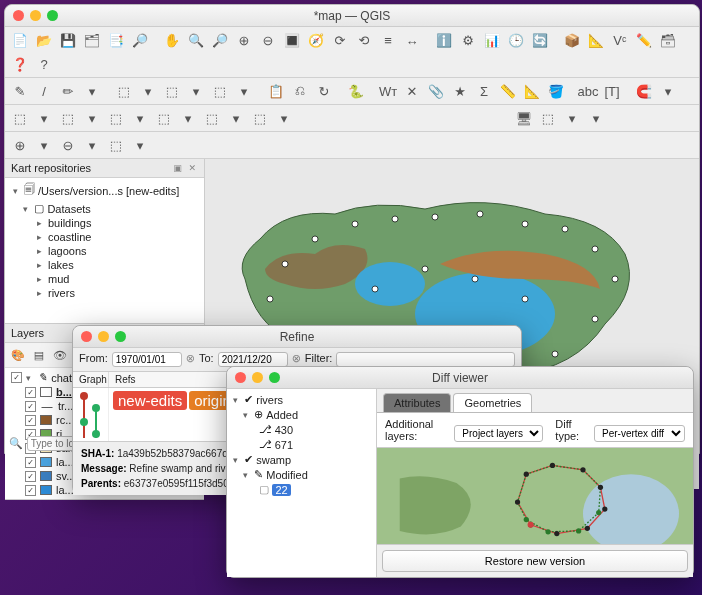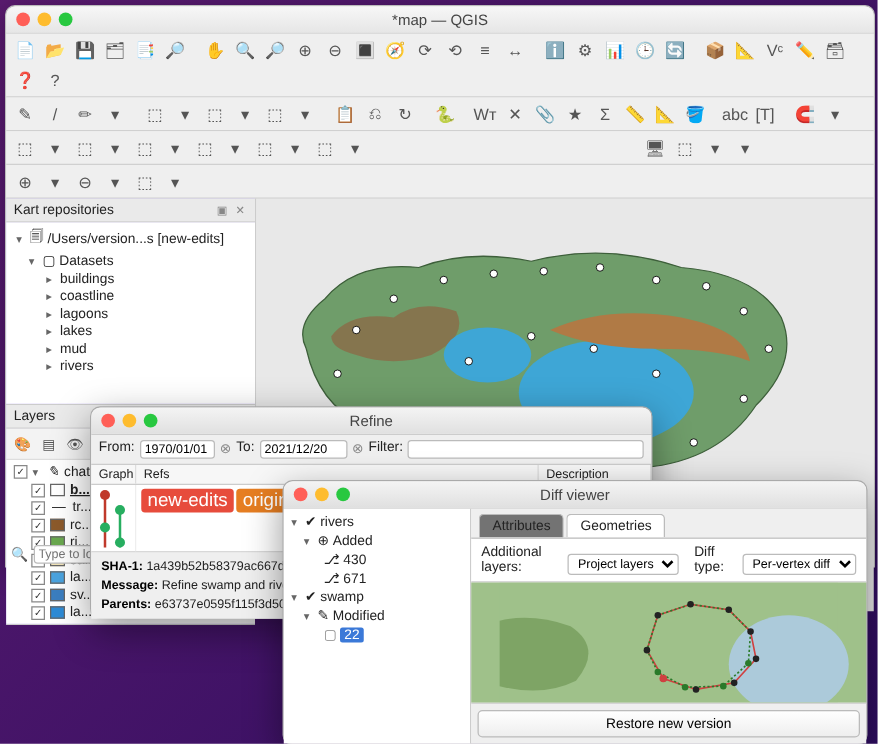--- a/index.html
+++ b/index.html
@@ -28,21 +28,21 @@
   .layer-row{display:flex;align-items:center;gap:4px;padding:1px 2px}
   .cb{width:11px;height:11px;border:1px solid #888;background:#fff;display:inline-flex;align-items:center;justify-content:center;font-size:8px;color:#333}
   .sw{width:12px;height:10px;border:1px solid #666;display:inline-block}
   .searchbar{position:absolute;left:4px;bottom:2px;display:flex;align-items:center;gap:4px}
   .searchbar input{width:120px;font-size:10px;padding:1px 3px;border:1px solid #bbb;border-radius:3px}
   .mag{color:#888}
 
   .subwin{position:absolute;background:#f2f2f2;border:1px solid #aaa;border-radius:8px;box-shadow:0 10px 30px rgba(0,0,0,.4);}
   .subwin .titlebar{background:linear-gradient(#f4f4f4,#e0e0e0)}
   .hist{left:72px; top:325px; width:450px; height:170px; z-index:2}
-  .diff{left:226px; top:384px; width:468px; height:212px; z-index:3}
+  .diff{left:226px; top:366px; width:468px; height:212px; z-index:3}
 
   .hist-filter{display:flex;align-items:flex-start;gap:4px;padding:4px 6px;background:#efefef;border-bottom:1px solid #ccc;font-size:11px}
   .hist-filter input{font-size:10px;padding:1px 3px;border:1px solid #bbb;border-radius:3px}
   .hist-cols{display:flex;background:#f7f7f7;border-bottom:1px solid #ccc;font-size:10px}
   .hist-cols div{padding:2px 6px;border-right:1px solid #ddd}
   .hist-body{display:flex;height:54px;background:#fff;border-bottom:1px solid #ccc}
   .graphcol{width:36px;border-right:1px solid #eee;position:relative}
   .refchips{display:flex;gap:2px;padding:3px 4px;align-items:flex-start;flex-wrap:wrap}
   .chip{font-size:15px;color:#fff;border-radius:3px;padding:1px 5px;white-space:nowrap}
   .chip.red{background:#e74c3c}.chip.or{background:#e67e22}
@@ -335,21 +335,21 @@
   <div class="titlebar">
     <div class="traffic">
         <div class="tl r"></div>
         <div class="tl y"></div>
         <div class="tl g"></div>
       </div>
     <span>Refine</span>
   </div>
   <div class="hist-filter">
     <span>From:</span>
-    <input style="width: 60px;" value="1970/01/01">
+    <input style="width: 70px;" value="1970/01/01">
     <span style="color:#888">⊗</span>
     <span>To:</span>
     <input style="width: 70px;" value="2021/12/20">
     <span style="color:#888">⊗</span>
     <span>Filter:</span>
     <input style="flex: 1 1 0%;">
   </div>
   <div class="hist-cols">
     <div style="width:36px">Graph</div>
     <div style="flex:1">Refs</div>

